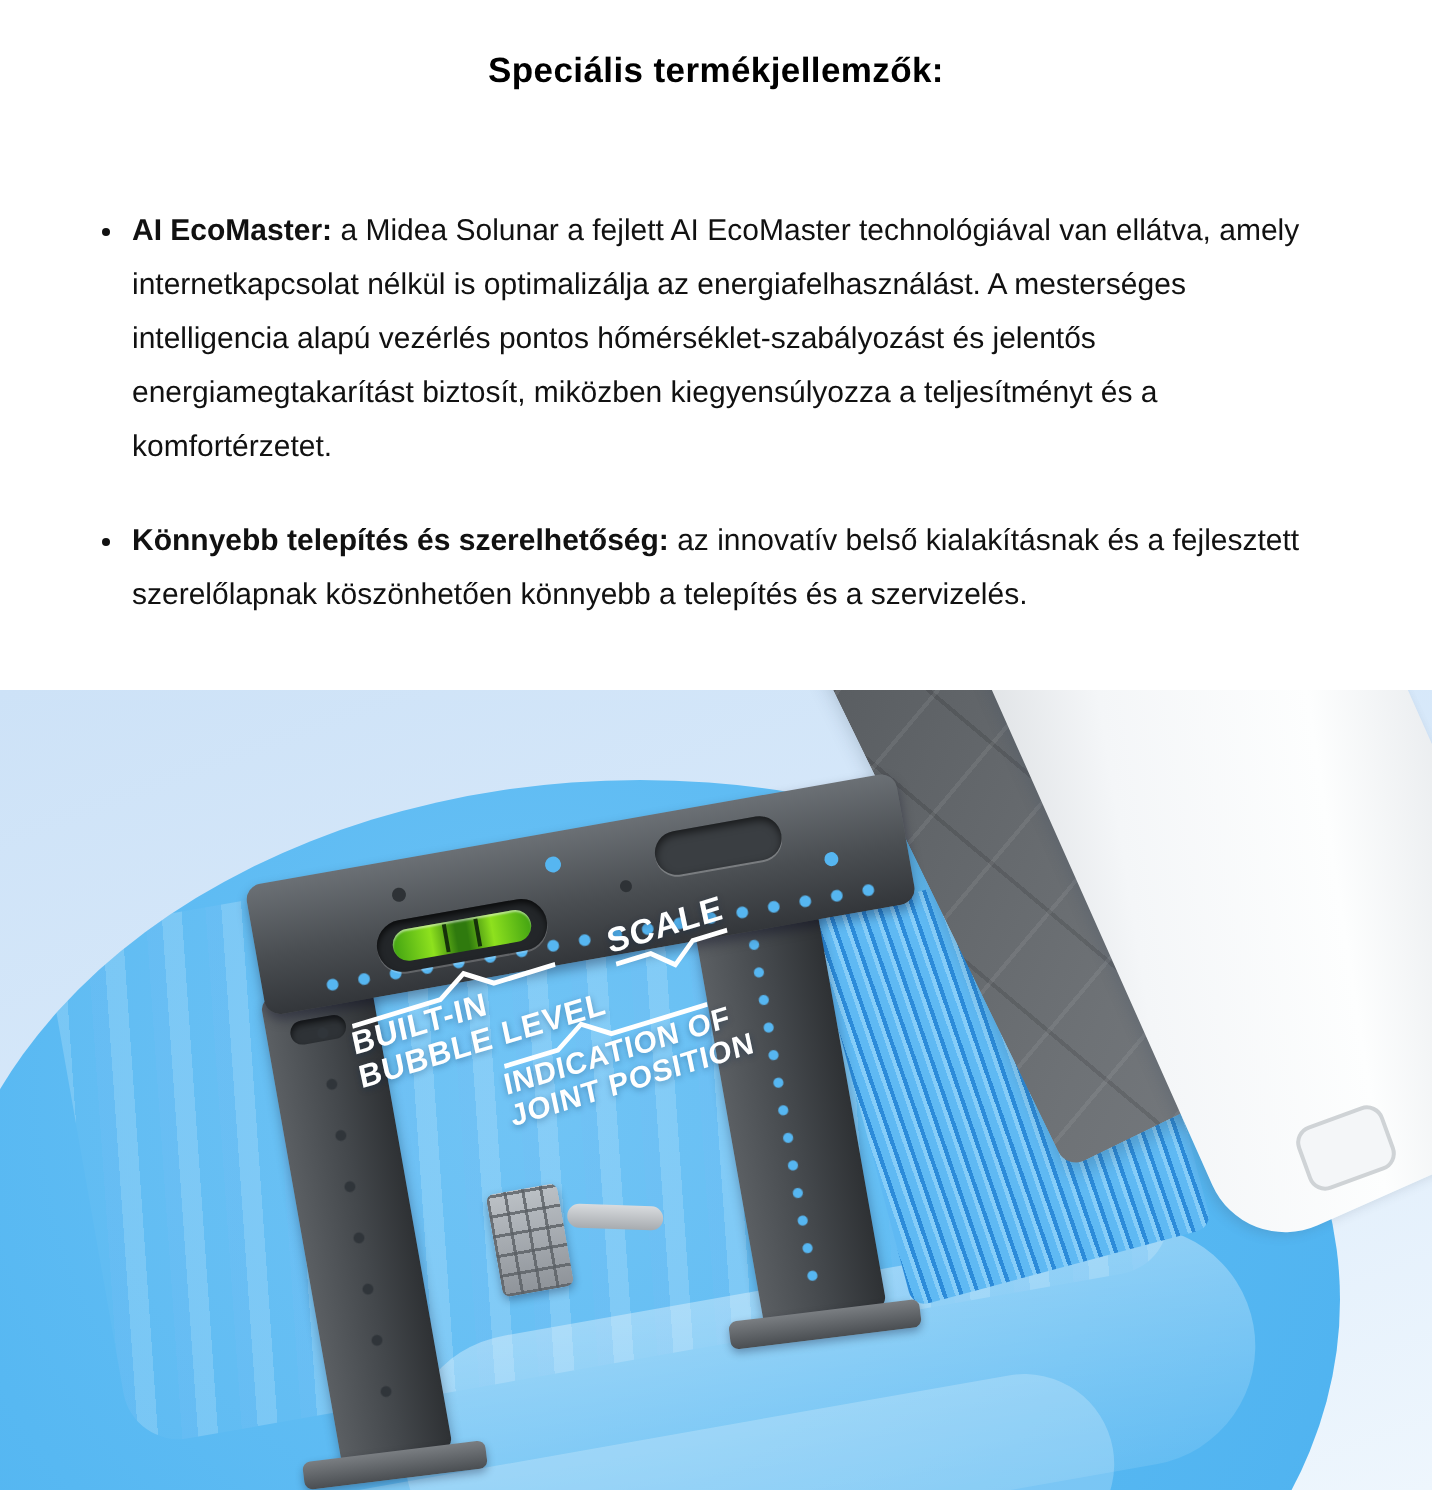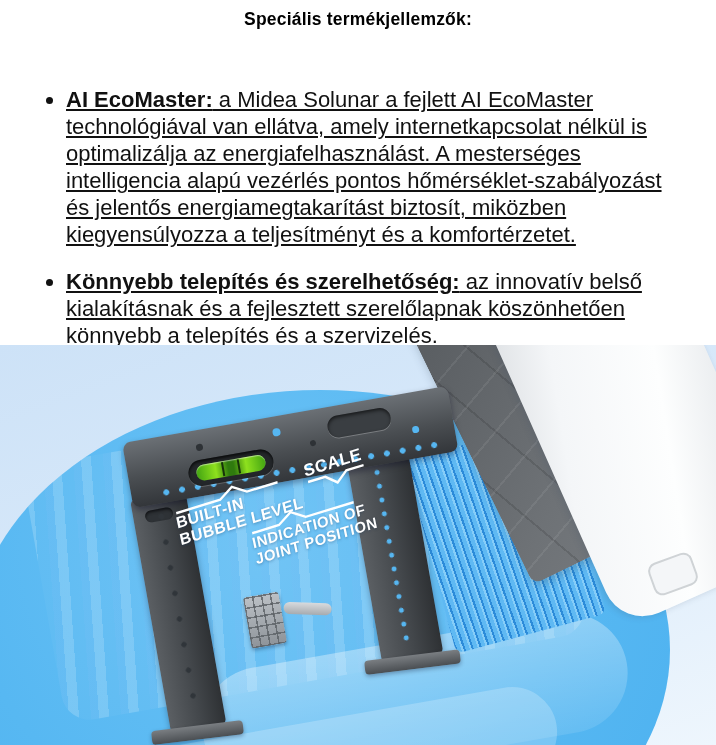--- a/index.html
+++ b/index.html
@@ -3,26 +3,26 @@
 <meta charset="utf-8">
 <style>
   * { box-sizing: border-box; }
   html,body { margin:0; padding:0; background:#fff; }
   .page {
     position:relative; width:716px; height:745px; overflow:hidden;
     background:#fff; font-family:"Liberation Sans", sans-serif; color:#000;
   }
   
   .title {
-    margin:0; padding-top:9px; text-align:center;
+    margin:16px; padding-top:9px; text-align:center;
     font-size:17.5px; font-weight:bold; letter-spacing:0.2px;
   }
   ul.features { margin:56px 0 0 0; padding-left:66px; }
   ul.features li {
-    width:604px; font-size:22px; line-height:27px; color:#111;text-decoration:underline;
+    width:604px; font-size:15px; line-height:27px; color:#111;
   }
   ul.features li + li { margin-top:20px; }
   ul.features li b { font-weight:bold; }
 
   
   .hero {
     position:absolute; left:0; top:345px; width:716px; height:400px; overflow:hidden;
     background:linear-gradient(160deg,#cde2f7 0%,#d8e9fa 45%,#eef6fd 100%);
   }
   .circle {

